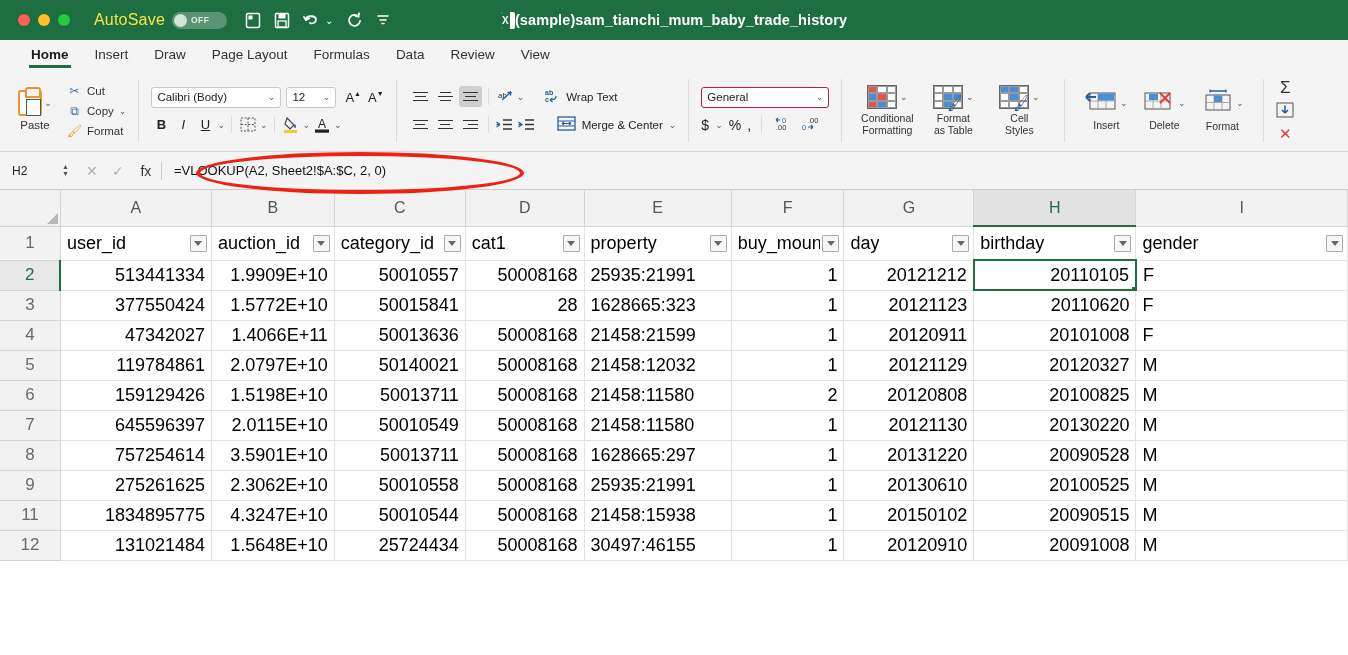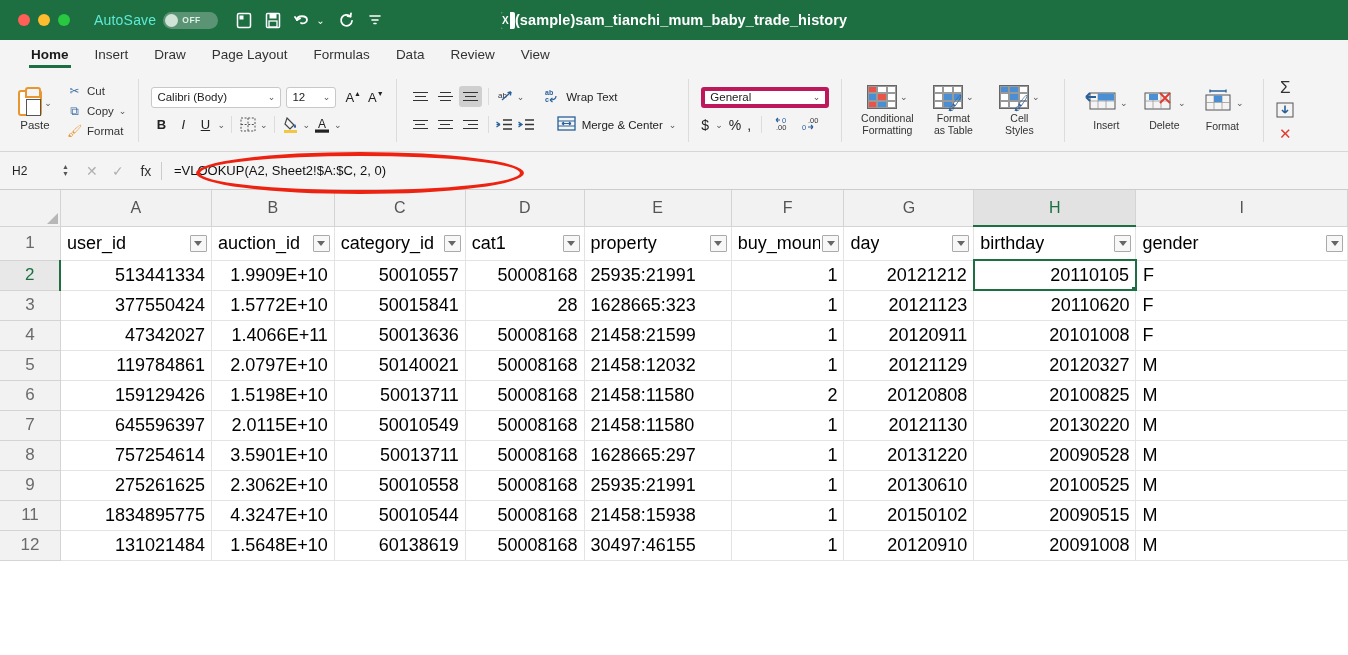--- a/index.html
+++ b/index.html
@@ -14,21 +14,21 @@
   
   .titlebar {
     position:absolute; left:0; top:0; width:1348px; height:40px;
     background:#1d6f42;
     display:flex; align-items:center;
   }
   .traffic { display:flex; gap:8px; padding-left:18px; align-items:center; }
   .dot { width:12px; height:12px; border-radius:50%; }
   .dot.red{background:#ff5f57;} .dot.yel{background:#febc2e;} .dot.grn{background:#28c840;}
   .autosave-wrap{ display:flex; align-items:center; gap:7px; margin-left:24px; }
-  .autosave-label{ color:#5eead4; font-size:14px; letter-spacing:.2px; }
+  .autosave-label{ color:#fde047; font-size:16px; letter-spacing:.2px; }
   .autosave-toggle{
     width:55px; height:17px; border-radius:9px; background:#5b9375;
     display:flex; align-items:center; padding:2px; position:relative;
   }
   .autosave-knob{ width:13px;height:13px;border-radius:50%;background:#cfe3d7; }
   .autosave-off{ color:#dff0e6; font-size:8.5px; font-weight:bold; margin-left:4px; letter-spacing:.5px;}
   .qat{ display:flex; align-items:center; gap:13px; margin-left:18px; color:#fff; }
   .qat-btn{ display:flex; align-items:center; gap:2px; cursor:default; }
   .title-center{
     position:absolute; left:0; right:0; top:0; height:40px;
@@ -94,21 +94,21 @@
   
   .align-row{ display:flex; align-items:center; gap:2px; }
   .abtn{ width:23px;height:21px;display:flex;flex-direction:column;justify-content:center;align-items:center;gap:2.5px;border-radius:3px;}
   .abtn.sel{ background:#cfcfcf;}
   .abtn i{ display:block; height:1.6px; background:#333; }
   .wrap-item{ display:flex; align-items:center; gap:6px; font-size:11.5px; color:#222; height:21px;}
   .wt-ic{ font-size:11px; color:#2a6099; font-weight:bold;}
 
   
   .numbox{
-    width:128px;height:21px;background:#fff;border:4px solid #be185d;border-radius:3px;
+    width:128px;height:21px;background:#fff;border:1px solid #be185d;border-radius:3px;
     display:flex;align-items:center;justify-content:space-between;padding:0 5px;font-size:11.5px;color:#222;
   }
   .num-row2{ display:flex; align-items:center; gap:6px; margin-top:7px; font-size:14px; color:#222;}
 
   
   .style-col{ display:flex; flex-direction:column; align-items:center; width:66px; }
   .style-lbl{ font-size:10.5px; color:#333; line-height:12px; text-align:center; margin-top:3px;}
   .mini-grid{ width:30px;height:24px; display:grid; grid-template-columns:1fr 1fr 1fr; grid-template-rows:1fr 1fr 1fr; border:1px solid #666; }
   .mini-grid div{ border:.5px solid #999; }
   .cf1{background:#e8544a;} .cf2{background:#4a8fd4;} .cf3{background:#fff;}
@@ -818,21 +818,21 @@
           <td class="cell num">1</td>
           <td class="cell num">20150102</td>
           <td class="cell num">20090515</td>
           <td class="cell txt">M</td>
         </tr>
 
         <tr class="datarow">
           <td class="rowhdr">12</td>
           <td class="cell num">131021484</td>
           <td class="cell num">1.5648E+10</td>
-          <td class="cell num">60138619</td>
+          <td class="cell num">25724434</td>
           <td class="cell num">50008168</td>
           <td class="cell txt">30497:46155</td>
           <td class="cell num">1</td>
           <td class="cell num">20120910</td>
           <td class="cell num">20091008</td>
           <td class="cell txt">M</td>
         </tr>
       </tbody>
     </table>
   </div>

